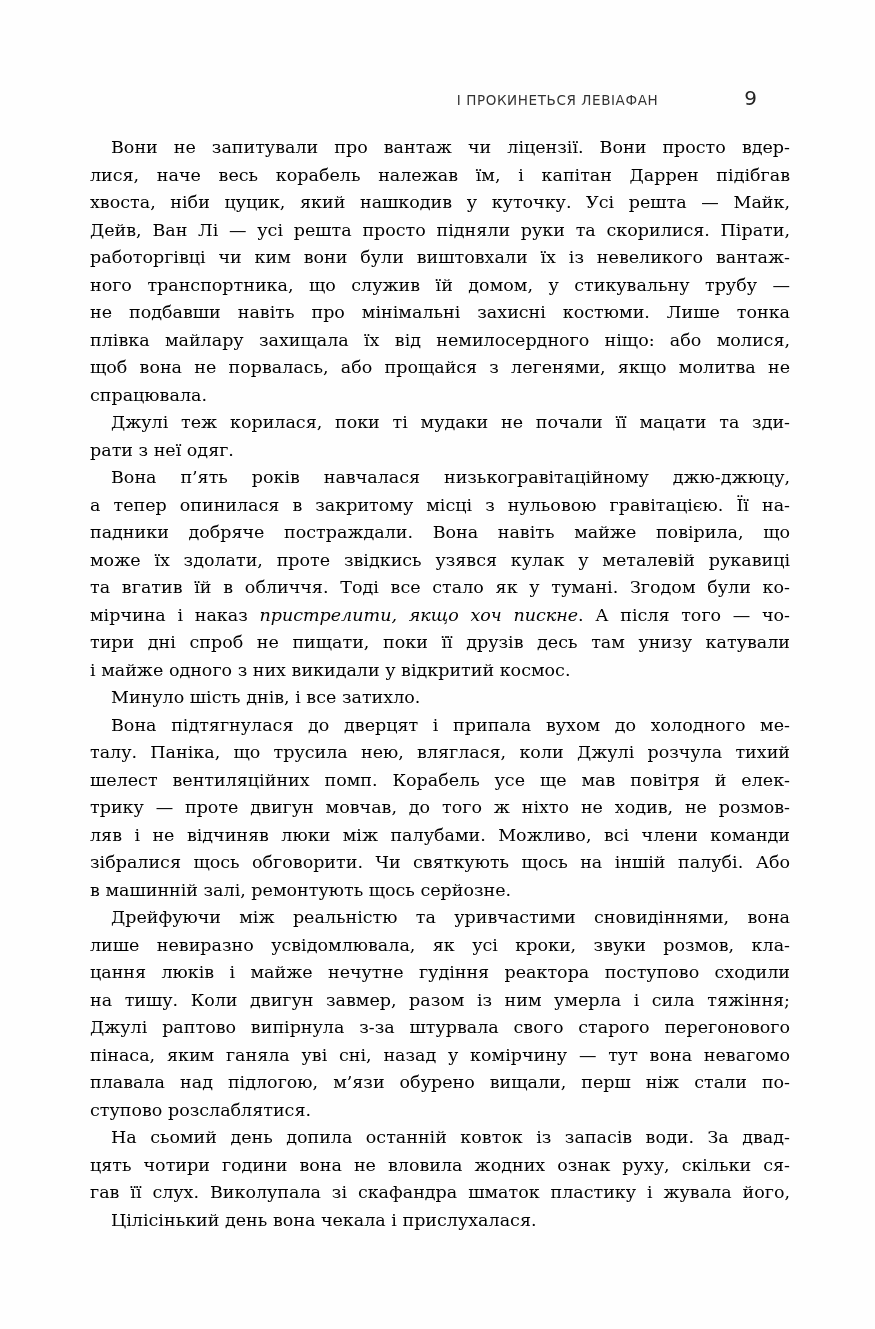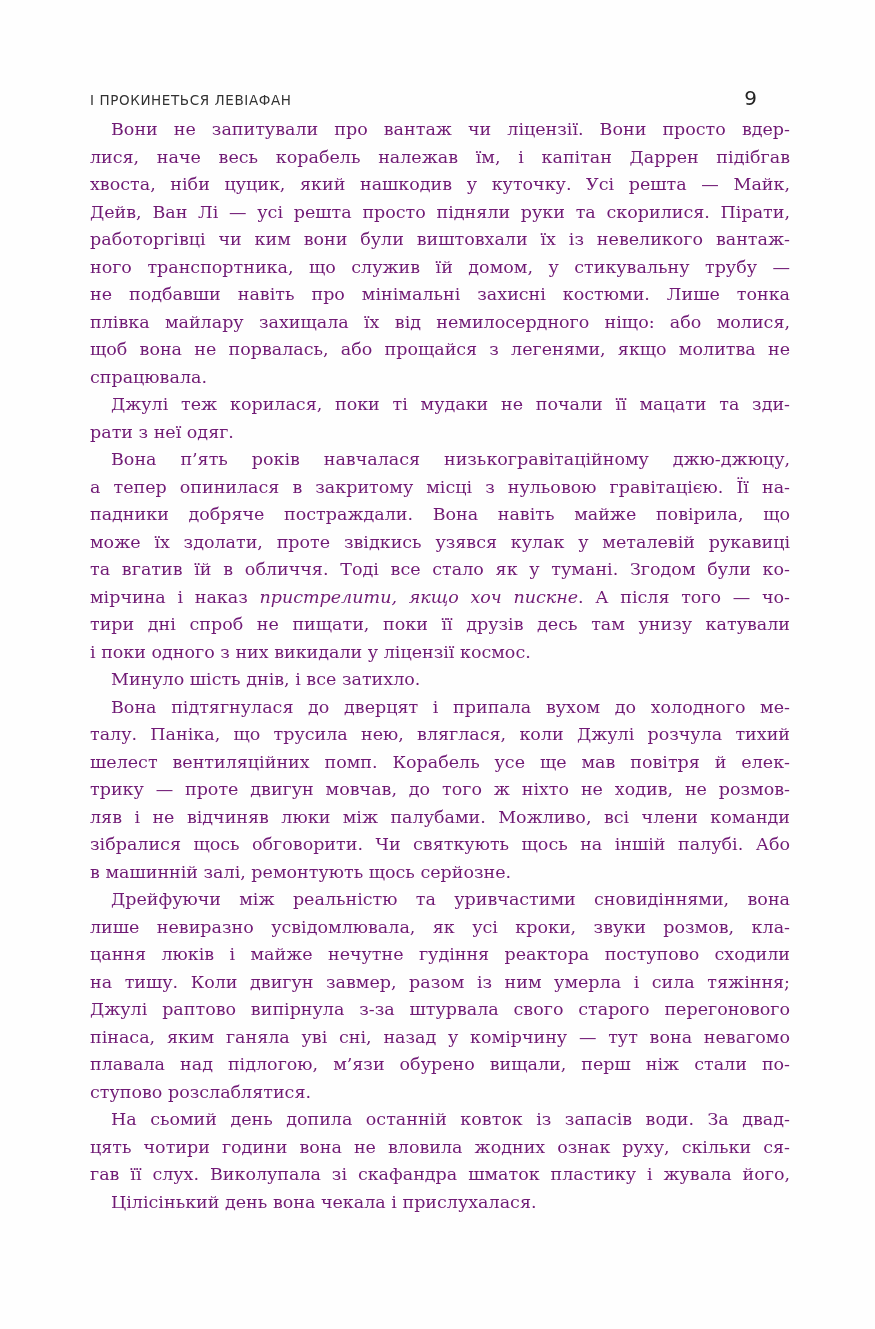--- a/index.html
+++ b/index.html
@@ -12,44 +12,45 @@
     box-sizing: border-box;
     width: 875px;
     height: 1329px;
     background: #fefefe;
     color: #1d1d1d;
     padding: 88px 85px 0 90px;
     overflow: hidden;
   }
   .running-head {
     display: flex;
-    justify-content: space-between;
+    justify-content: flex-end;
     align-items: baseline;
     font-family: "DejaVu Sans", "Liberation Sans", sans-serif;
     line-height: 1;
+    gap: 32px;
   }
   .running-title {
     font-size: 13.5px;
     font-weight: 400;
     letter-spacing: 0.6px;
     color: #323232;
   }
   .running-page {
     font-size: 20px;
     font-weight: 400;
     color: #242424;
     margin-left: 54px;
     margin-right: 33px;
   }
   .body-text {
-    margin-top: 8px;
+    margin-top: 26px;
     font-family: "DejaVu Serif", "Liberation Serif", serif;
     font-size: 17.5px;
     line-height: 27.5px;
-    color: #701a75;
+    color: #000000;
   }
   .paragraph { margin: 0; }
   .line {
     text-align: justify;
     text-align-last: justify;
     text-justify: inter-word;
   }
   .line.indent { text-indent: 21px; }
   .line.end { text-align-last: left; }
   .line em { font-style: italic; }
@@ -80,21 +81,21 @@
         <div class="line end">рати з неї одяг.</div>
       </div>
       <div class="paragraph">
         <div class="line indent">Вона п’ять років навчалася низькогравітаційному джю-джюцу,</div>
         <div class="line">а тепер опинилася в закритому місці з нульовою гравітацією. Її на-</div>
         <div class="line">падники добряче постраждали. Вона навіть майже повірила, що</div>
         <div class="line">може їх здолати, проте звідкись узявся кулак у металевій рукавиці</div>
         <div class="line">та вгатив їй в обличчя. Тоді все стало як у тумані. Згодом були ко-</div>
         <div class="line"><span>мірчина і наказ </span><em>пристрелити, якщо хоч пискне</em><span>. А після того — чо-</span></div>
         <div class="line">тири дні спроб не пищати, поки її друзів десь там унизу катували</div>
-        <div class="line end">і поки одного з них викидали у ліцензії космос.</div>
+        <div class="line end">і майже одного з них викидали у відкритий космос.</div>
       </div>
       <div class="paragraph">
         <div class="line indent end">Минуло шість днів, і все затихло.</div>
       </div>
       <div class="paragraph">
         <div class="line indent">Вона підтягнулася до дверцят і припала вухом до холодного ме-</div>
         <div class="line">талу. Паніка, що трусила нею, вляглася, коли Джулі розчула тихий</div>
         <div class="line">шелест вентиляційних помп. Корабель усе ще мав повітря й елек-</div>
         <div class="line">трику — проте двигун мовчав, до того ж ніхто не ходив, не розмов-</div>
         <div class="line">ляв і не відчиняв люки між палубами. Можливо, всі члени команди</div>

